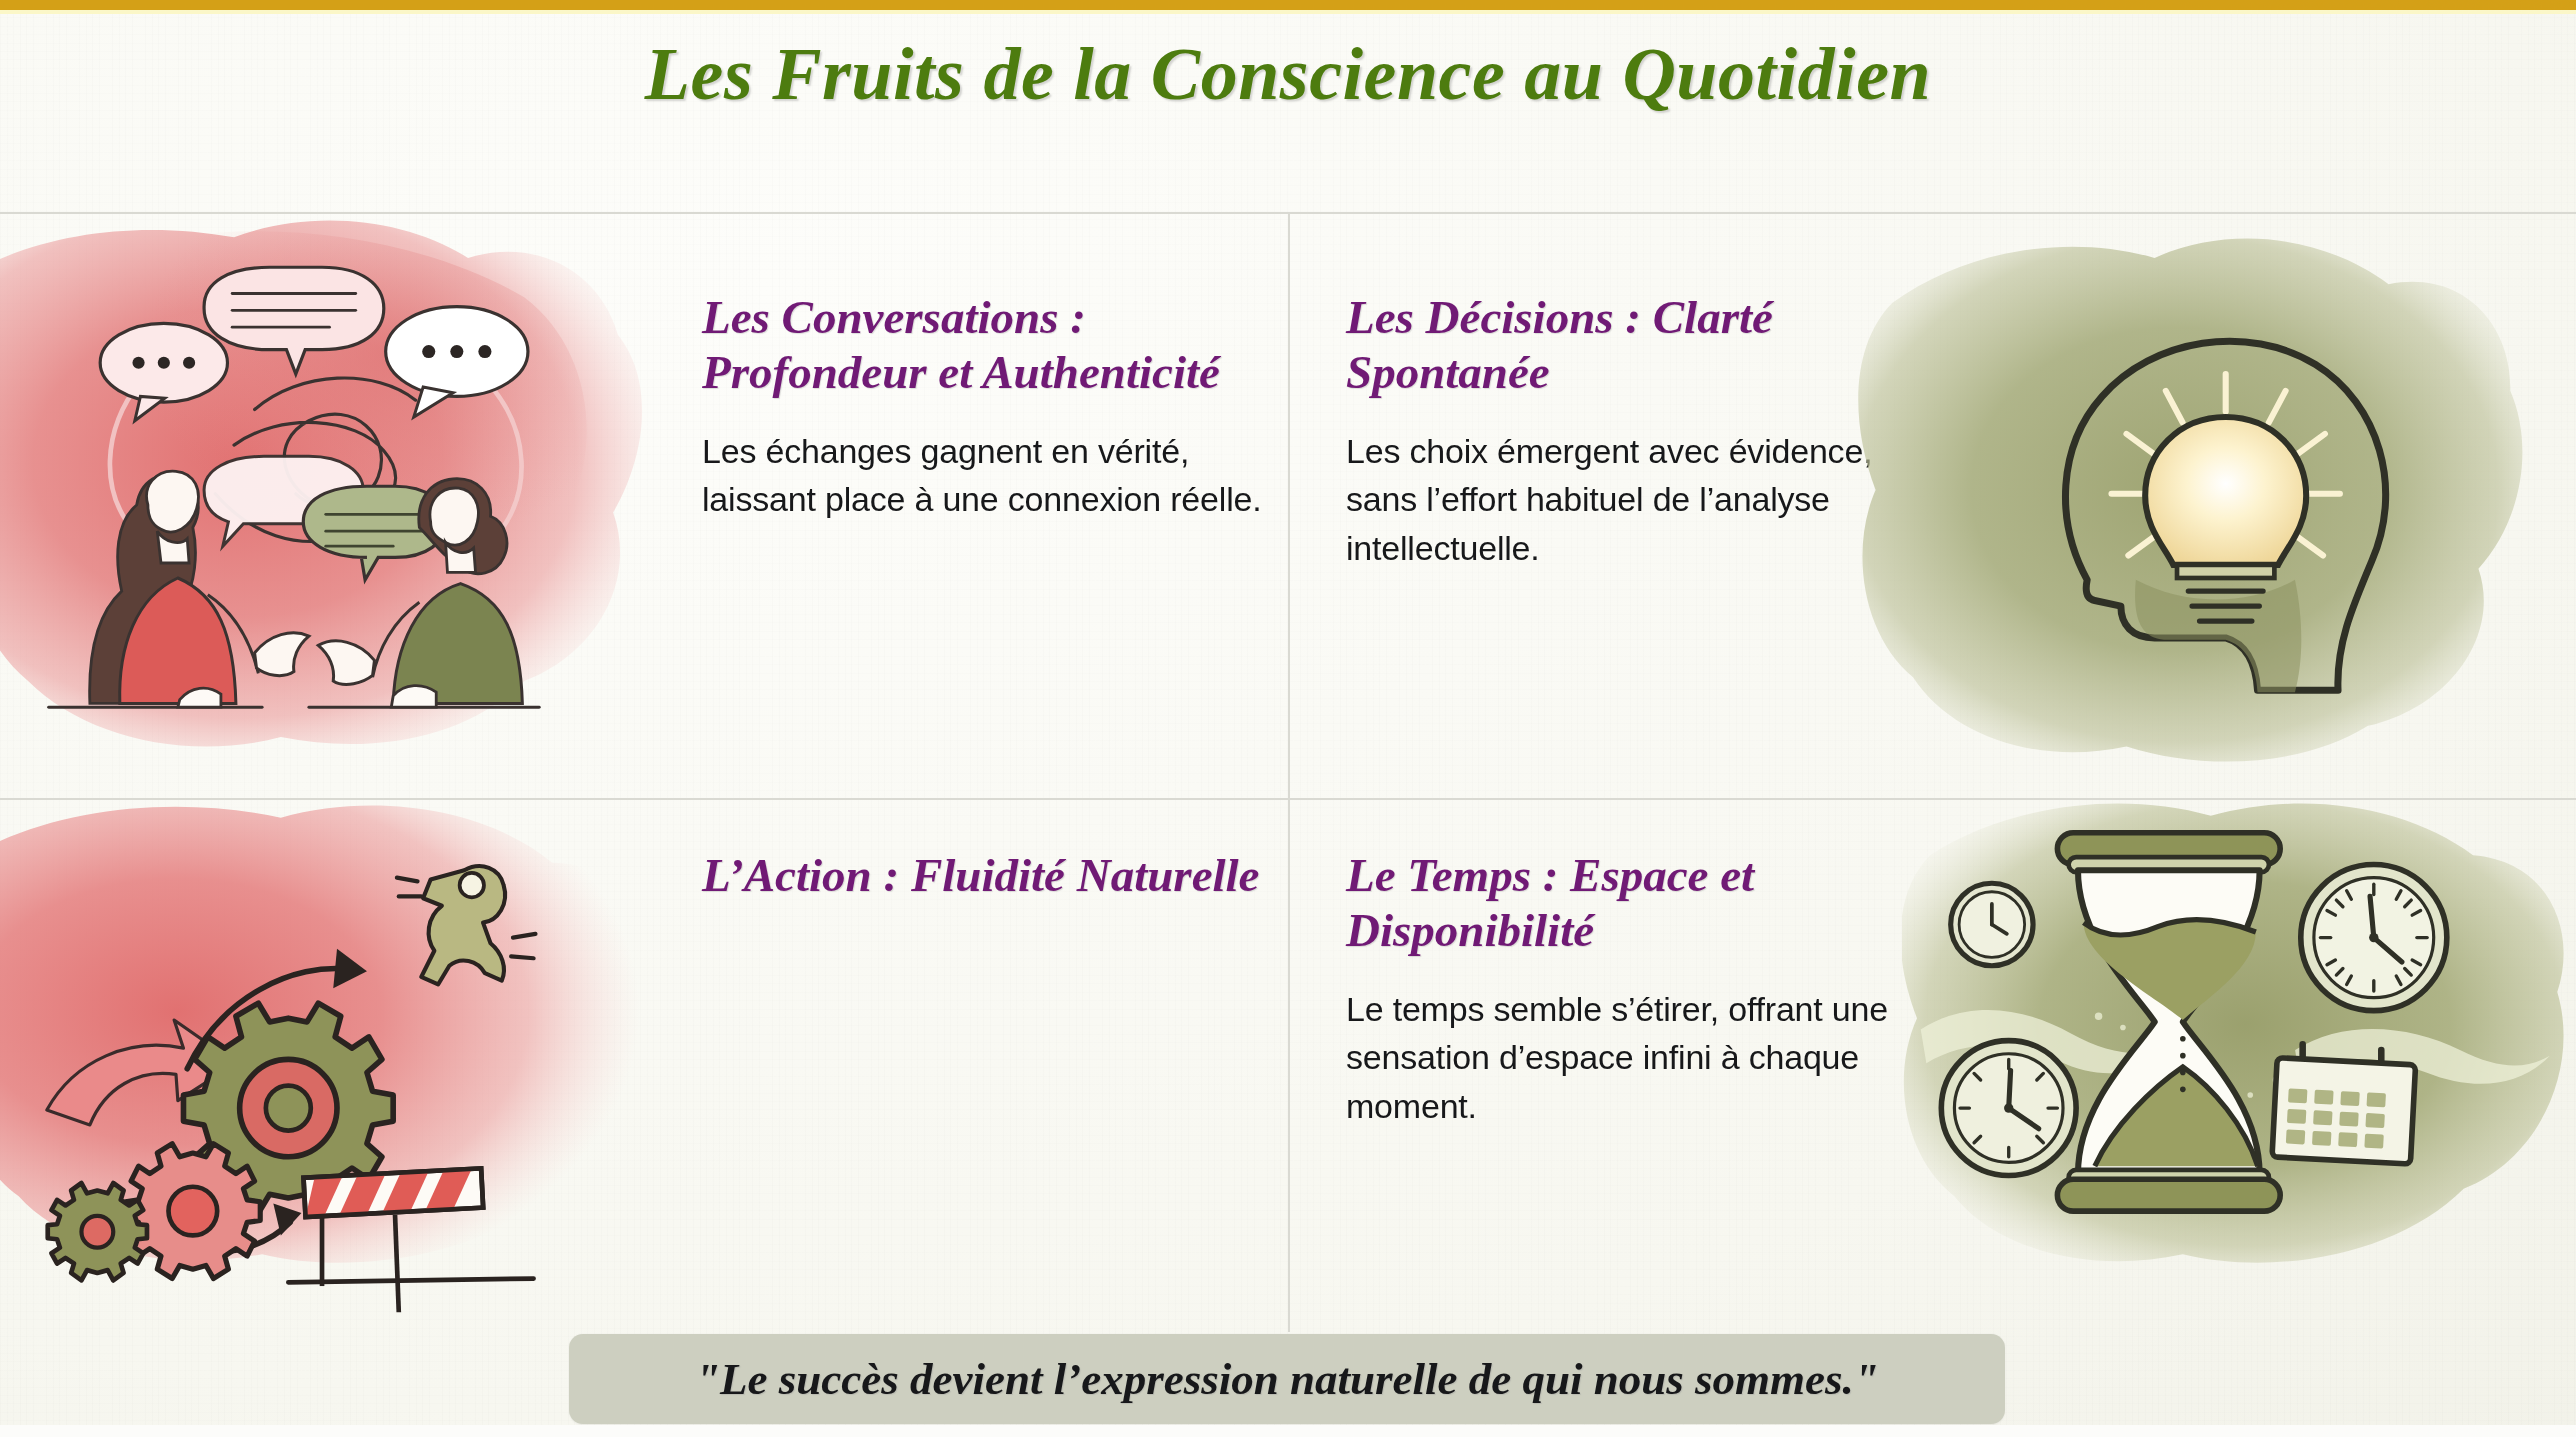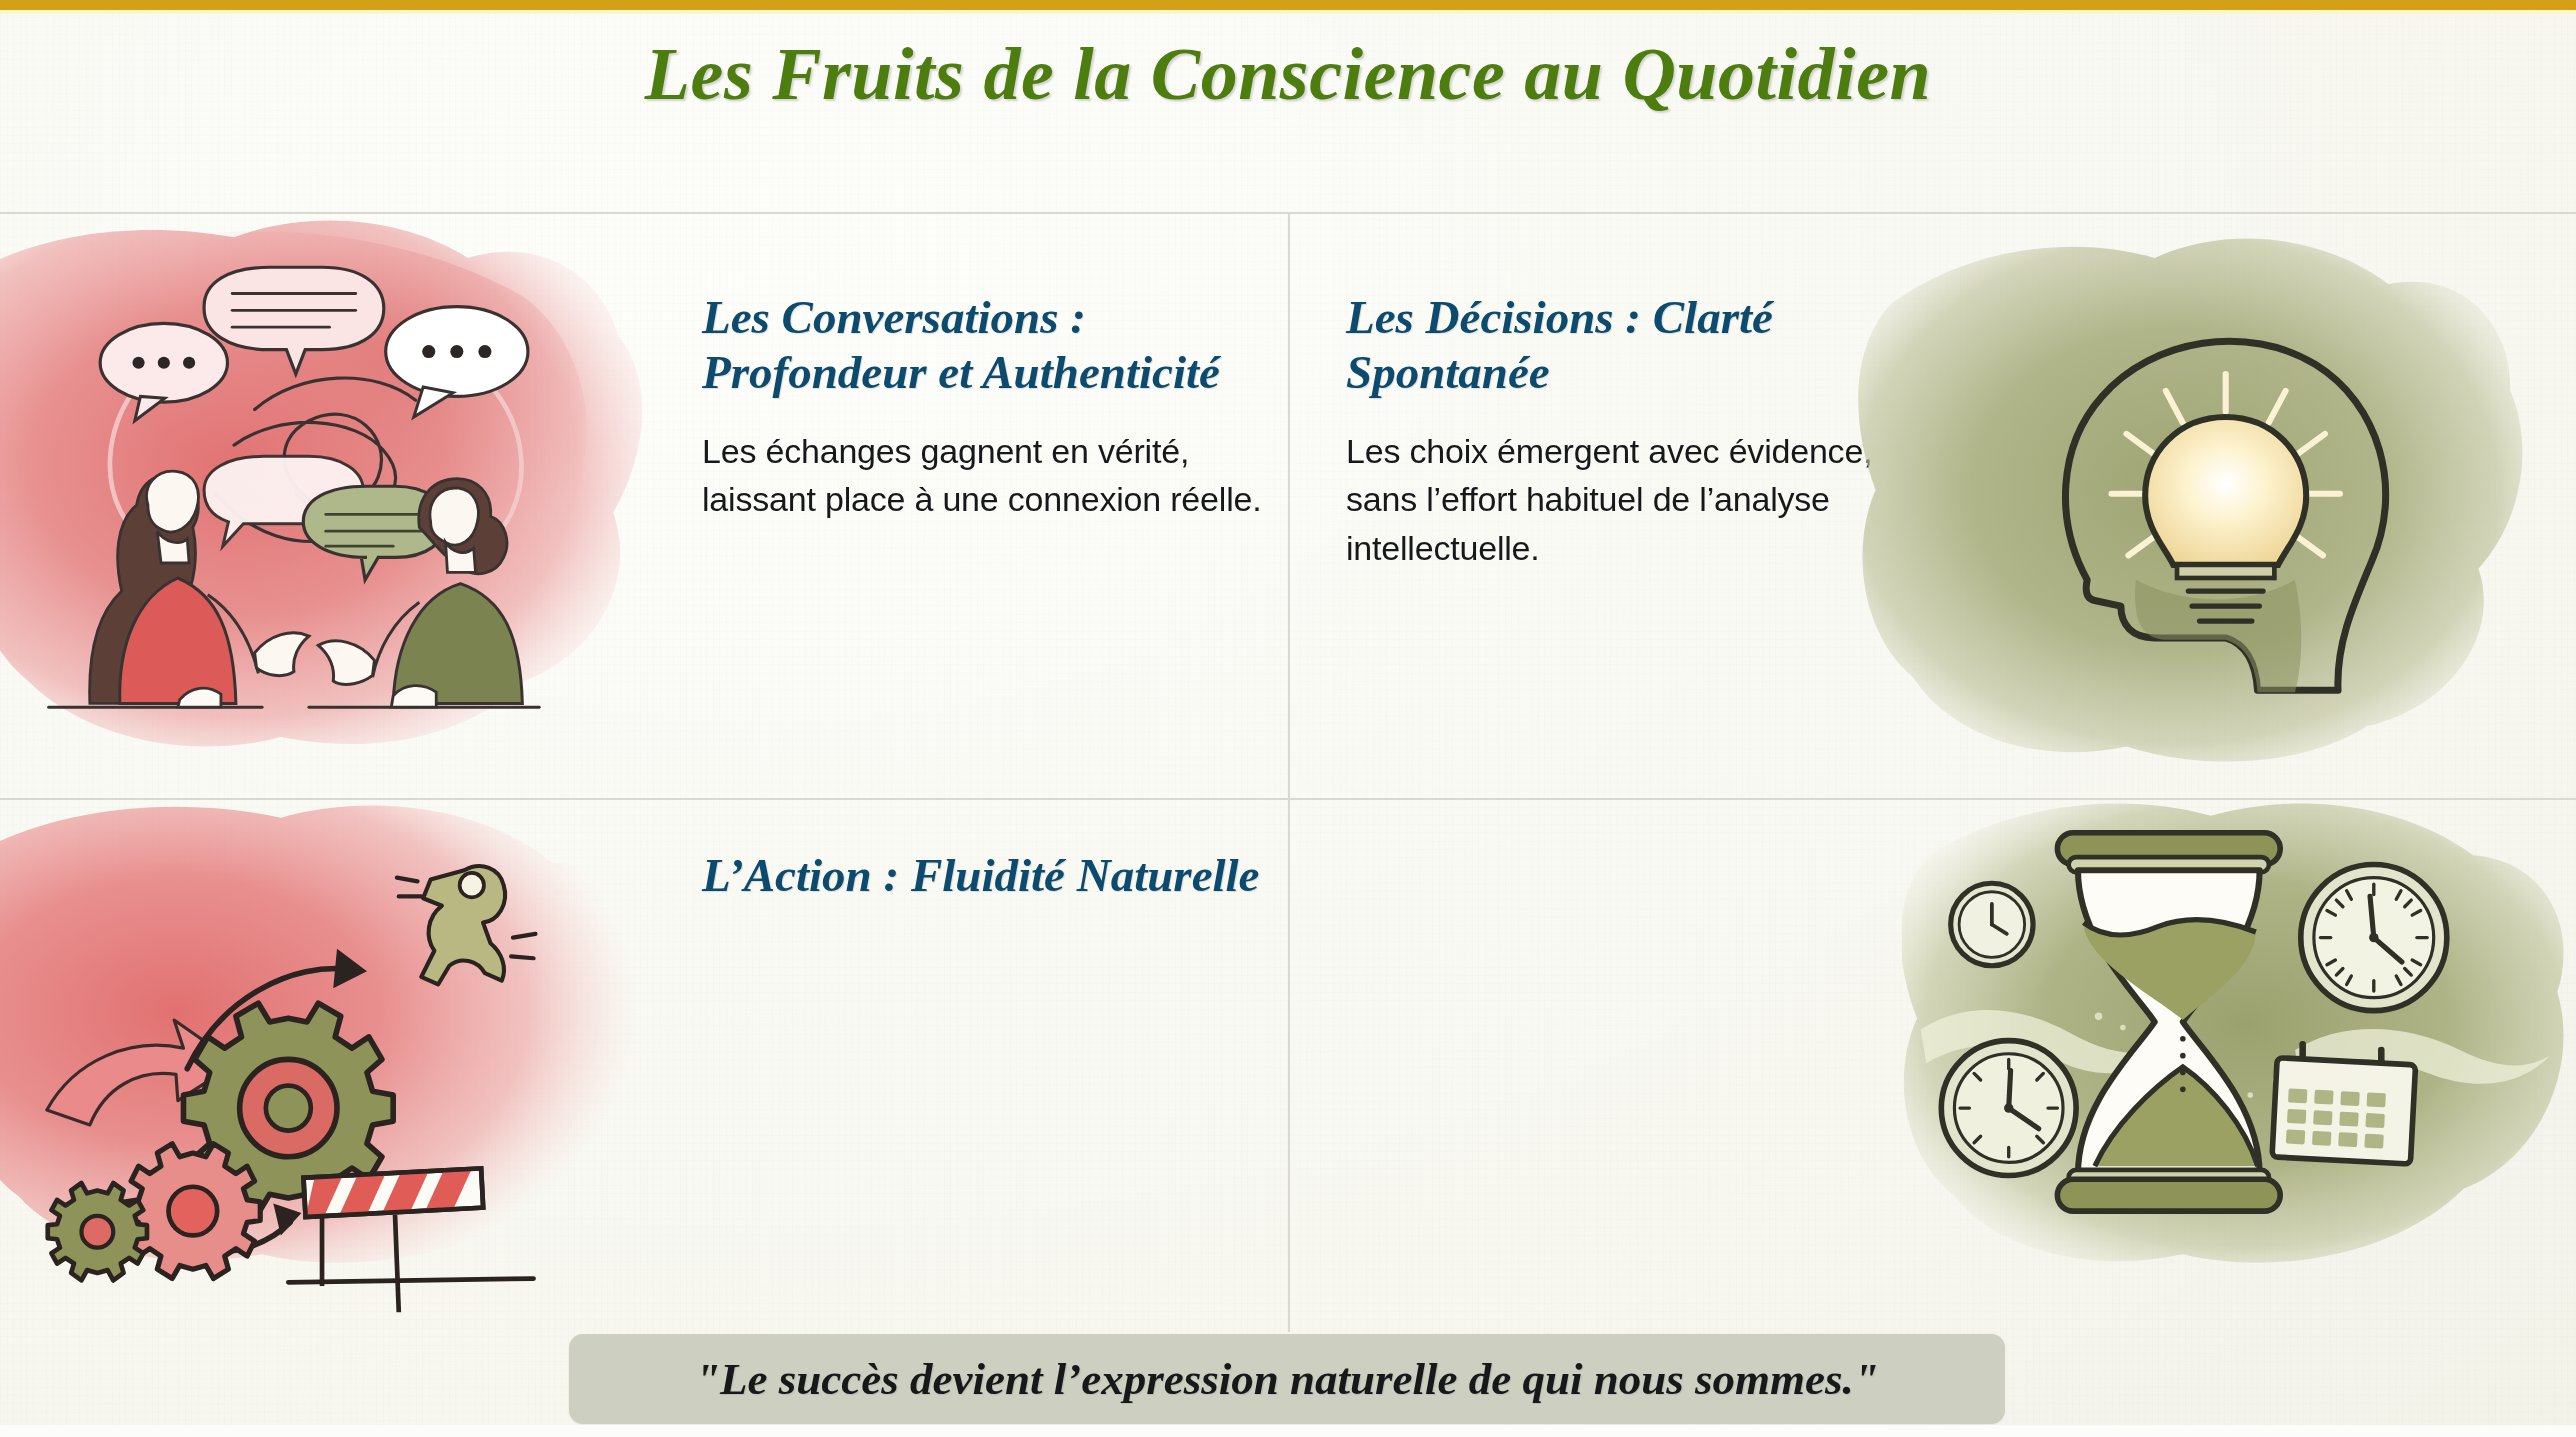--- a/index.html
+++ b/index.html
@@ -51,21 +51,21 @@
 
   .copy{position:absolute;top:0;height:100%;width:562px;
         display:flex;flex-direction:column;justify-content:flex-start;}
   .copy.right-of-art{left:702px;padding-top:77px;}
   .copy.left-of-art{left:56px;padding-top:77px;}
   #card-3 .copy.right-of-art{padding-top:49px;}
   #card-4 .copy.left-of-art{padding-top:49px;}
 
   .h{
     font-family:"Liberation Serif", serif;font-style:italic;font-weight:700;
-    font-size:47px;line-height:1.16;color:#0c4a6e;margin:0 0 28px 0;
+    font-size:47px;line-height:1.16;color:#701a75;margin:0 0 28px 0;
     text-shadow:0.9px 0.9px 0.9px rgba(140,140,140,.28);
   }
   .p{
     font-family:"Liberation Sans", sans-serif;font-weight:400;
     font-size:34px;line-height:1.42;color:#17181a;margin:0;
     letter-spacing:-0.2px;
   }
 
   
   .quote-banner{
@@ -353,20 +353,24 @@
         </g>
       </g>
     </svg>
   </div>
   <div class="copy right-of-art">
     <h2 class="h">L’Action : Fluidité Naturelle</h2>
   </div>
 </div>
 
 <div class="card" id="card-4">
+  <div class="copy left-of-art">
+    <h2 class="h">Le Temps : Espace et Disponibilité</h2>
+    <p class="p">Le temps semble s’étirer, offrant une sensation d’espace infini à chaque moment.</p>
+  </div>
   <div class="art right">
     <svg viewBox="0 0 720 568" preserveAspectRatio="none">
       <defs>
         <radialGradient id="wc4" cx="52%" cy="48%" r="62%">
           <stop offset="0%" stop-color="#969c67" stop-opacity=".95"></stop>
           <stop offset="50%" stop-color="#a5ab79" stop-opacity=".88"></stop>
           <stop offset="78%" stop-color="#bcc096" stop-opacity=".62"></stop>
           <stop offset="100%" stop-color="#d8dabe" stop-opacity="0"></stop>
         </radialGradient>
       </defs>

